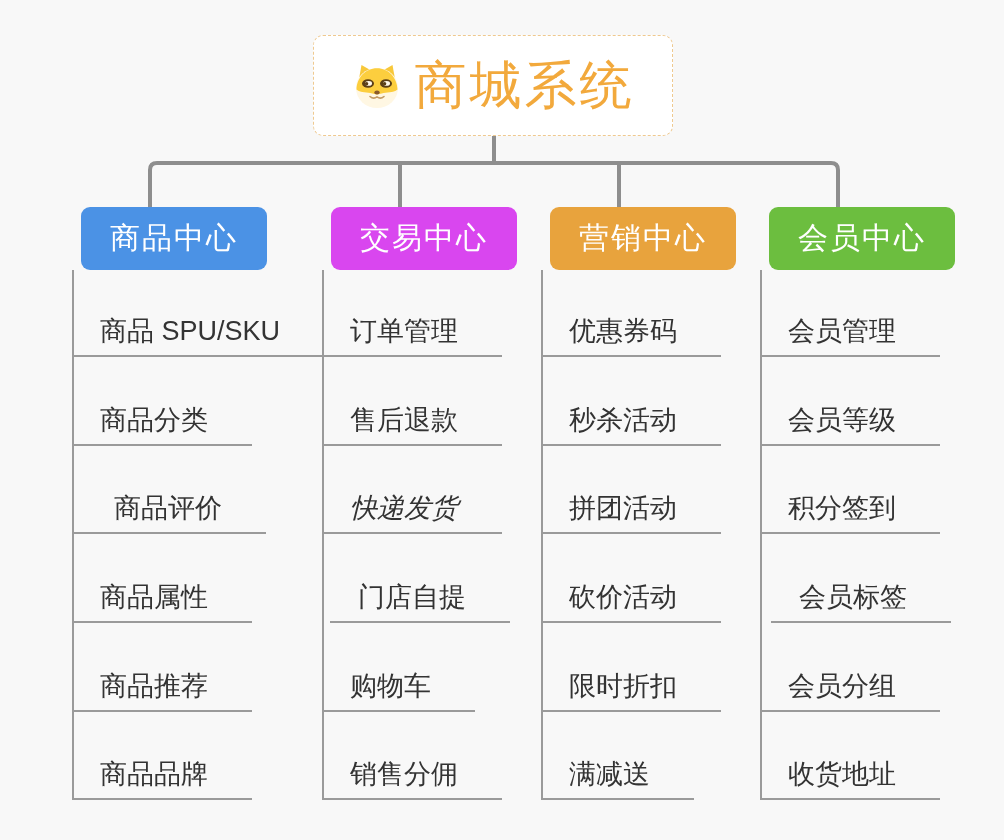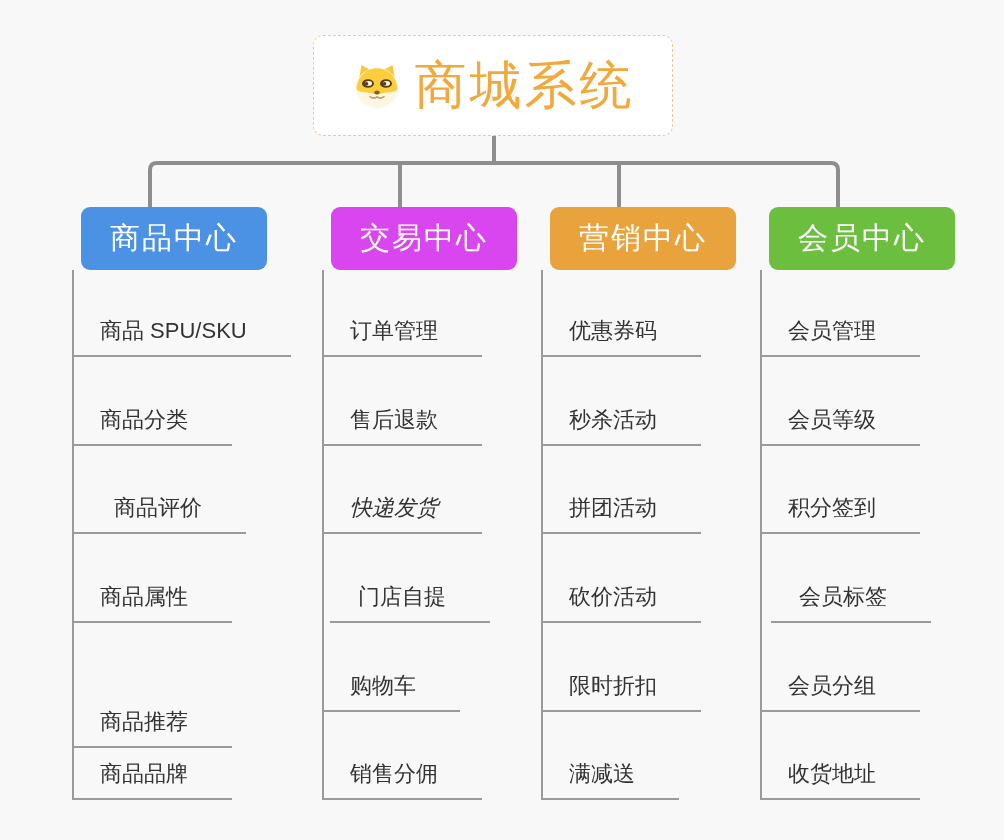--- a/index.html
+++ b/index.html
@@ -37,21 +37,21 @@
     display:flex; align-items:center; justify-content:center;
     color:var(--header-text); font-size:30px; letter-spacing:2px; cursor:pointer;margin-left:24px;
   }
   .branch-line {
     position:absolute; top:270px; width:2px; height:530px;
     background:var(--item-line);
   }
   .item {
     position:absolute; white-space:nowrap;
     padding:0 44px 10px 28px; line-height:28px;
-    font-size:22px; color:var(--item-text);
+    font-size:27px; color:var(--item-text);
     border-bottom:2px solid var(--item-line);
     cursor:pointer;
   }
 </style>
 </head>
 <body>
 
 <div class="canvas">
 
   <svg class="connectors" viewBox="0 0 1004 840" xmlns="http://www.w3.org/2000/svg">
@@ -84,21 +84,21 @@
   <div id="branches">
     <div class="branch">
       <div class="branch-header" style="left: 57px; background: rgb(75, 146, 229);">
         <span class="branch-label">商品中心</span>
       </div>
       <div class="branch-line" style="left: 72px;"></div>
     <div class="item" style="left: 72px; top: 317px;">商品 SPU/SKU</div>
         <div class="item" style="left: 72px; top: 406px;">商品分类</div>
         <div class="item" style="left: 72px; top: 494px; padding-left: 42px;">商品评价</div>
         <div class="item" style="left: 72px; top: 583px;">商品属性</div>
-        <div class="item" style="left: 72px; top: 708px;">商品推荐</div>
+        <div class="item" style="left: 72px; top: 672px;">商品推荐</div>
         <div class="item" style="left: 72px; top: 760px;">商品品牌</div>
       </div>
 
     <div class="branch">
       <div class="branch-header" style="left: 307px; background: #d946ef; align-items: center;">
         <span class="branch-label">交易中心</span>
       </div>
       <div class="branch-line" style="left: 322px;"></div>
     <div class="item" style="left: 322px; top: 317px;">订单管理</div>
         <div class="item" style="left: 322px; top: 406px;">售后退款</div>

